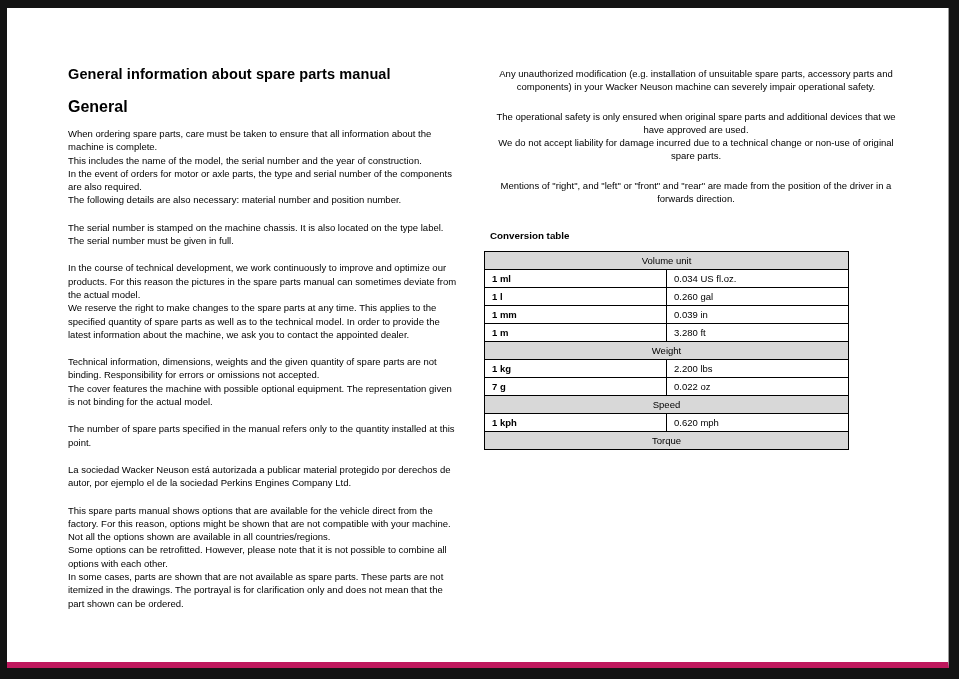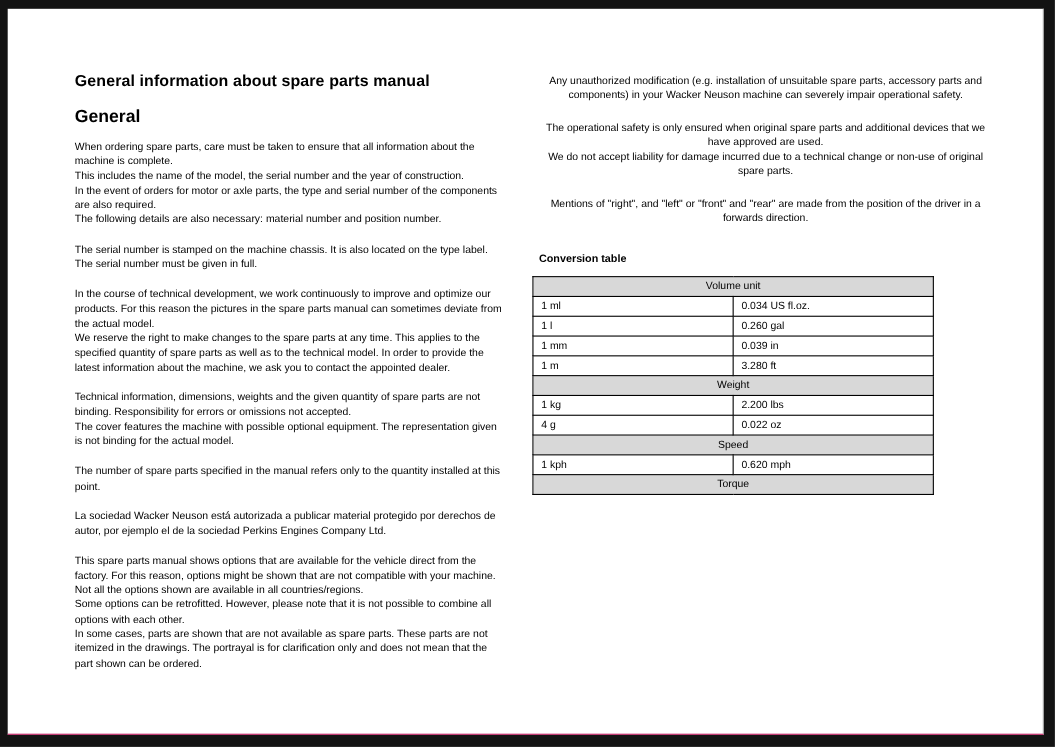--- a/index.html
+++ b/index.html
@@ -16,21 +16,21 @@
     overflow: hidden;
   }
   .page {
     position: absolute;
     left: 7px;
     top: 8px;
     width: 942px;
     height: 660px;
     background: #ffffff;
     border-right: 1px solid #9b9b9b;
-    border-bottom: 1px solid #be185d;
+    border-bottom: 6px solid #be185d;
     box-sizing: border-box;
   }
   .col {
     position: absolute;
     font-size: 9.5px;
     line-height: 13.3px;
   }
   .col-left {
     left: 61px;
     top: 57px;
@@ -87,20 +87,21 @@
     height: 12px;
     overflow: hidden;
   }
   table.conv td.sec-header {
     background: #d8d8d8;
     text-align: center;
     padding-left: 4px;
   }
   table.conv td.unit-cell {
     width: 50.2%;
+    font-weight: bold;
   }
 </style>
 </head>
 <body>
 
 <div class="page">
 
   <div class="col col-left">
     <h1 class="doc-title">General information about spare parts manual</h1>
     <h2 class="sub-heading">General</h2>
@@ -152,21 +153,21 @@
         </tr>
 
         <tr>
           <td class="sec-header" colspan="2">Weight</td>
         </tr>
         <tr>
           <td class="unit-cell">1 kg</td>
           <td class="value-cell">2.200 lbs</td>
         </tr>
         <tr>
-          <td class="unit-cell">4 g</td>
+          <td class="unit-cell">7 g</td>
           <td class="value-cell">0.022 oz</td>
         </tr>
 
         <tr>
           <td class="sec-header" colspan="2">Speed</td>
         </tr>
         <tr>
           <td class="unit-cell">1 kph</td>
           <td class="value-cell">0.620 mph</td>
         </tr>

